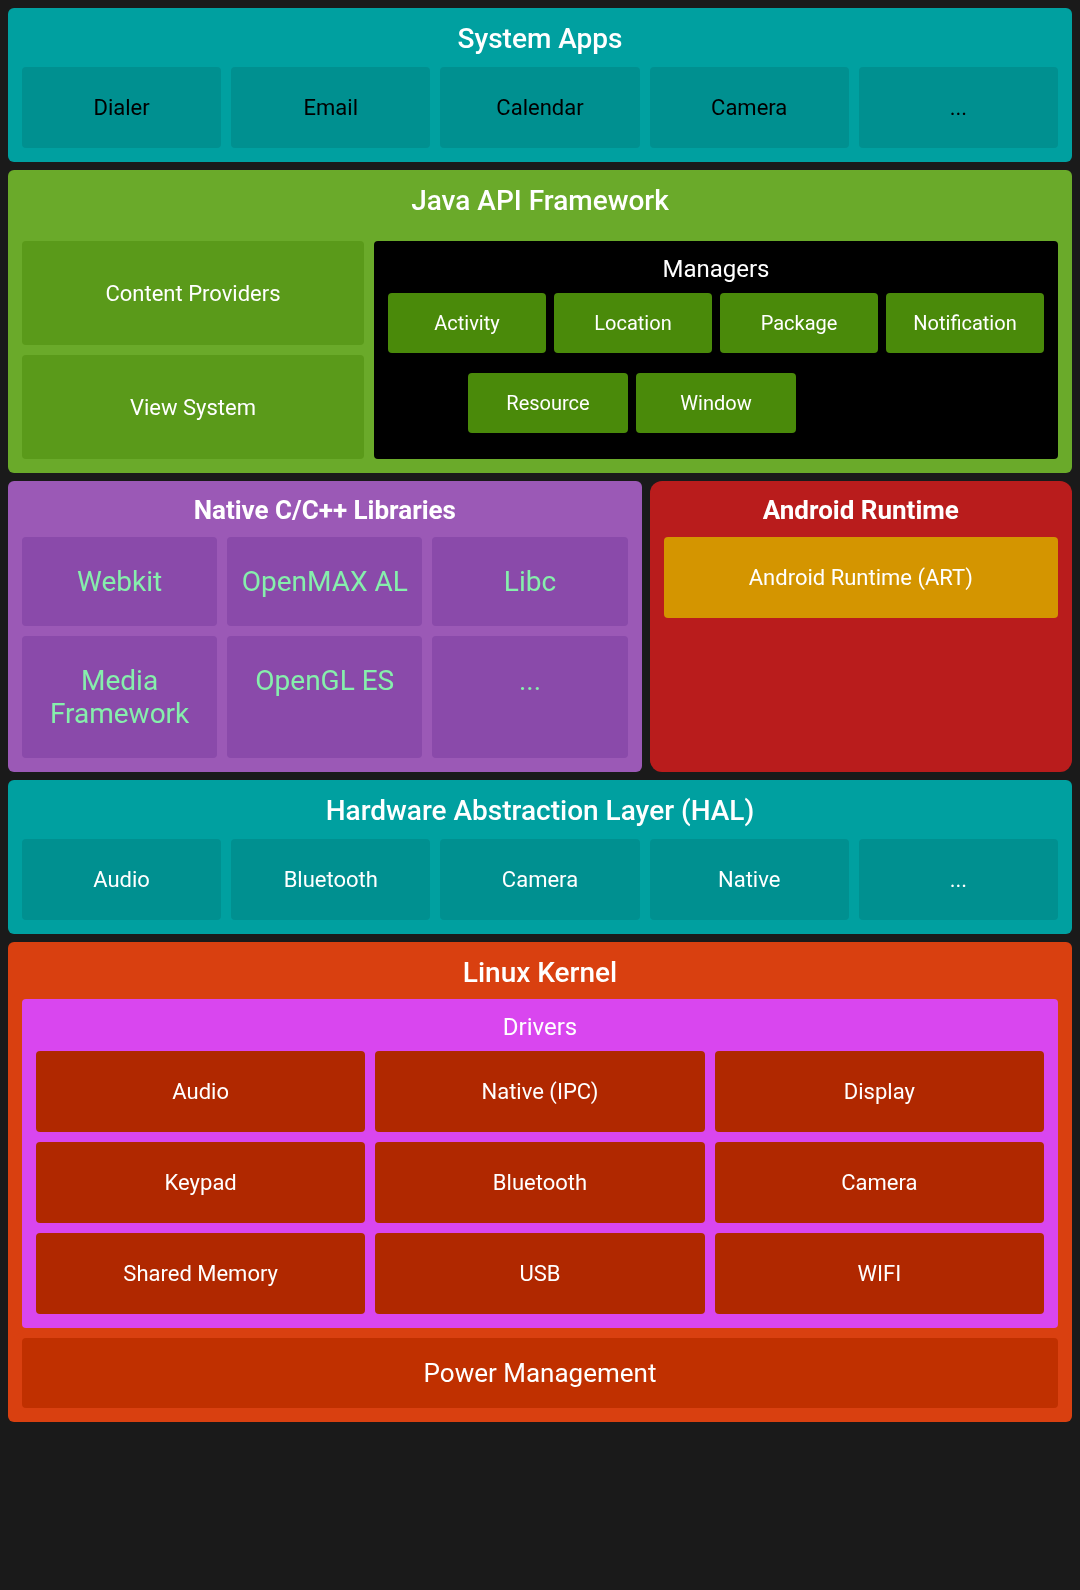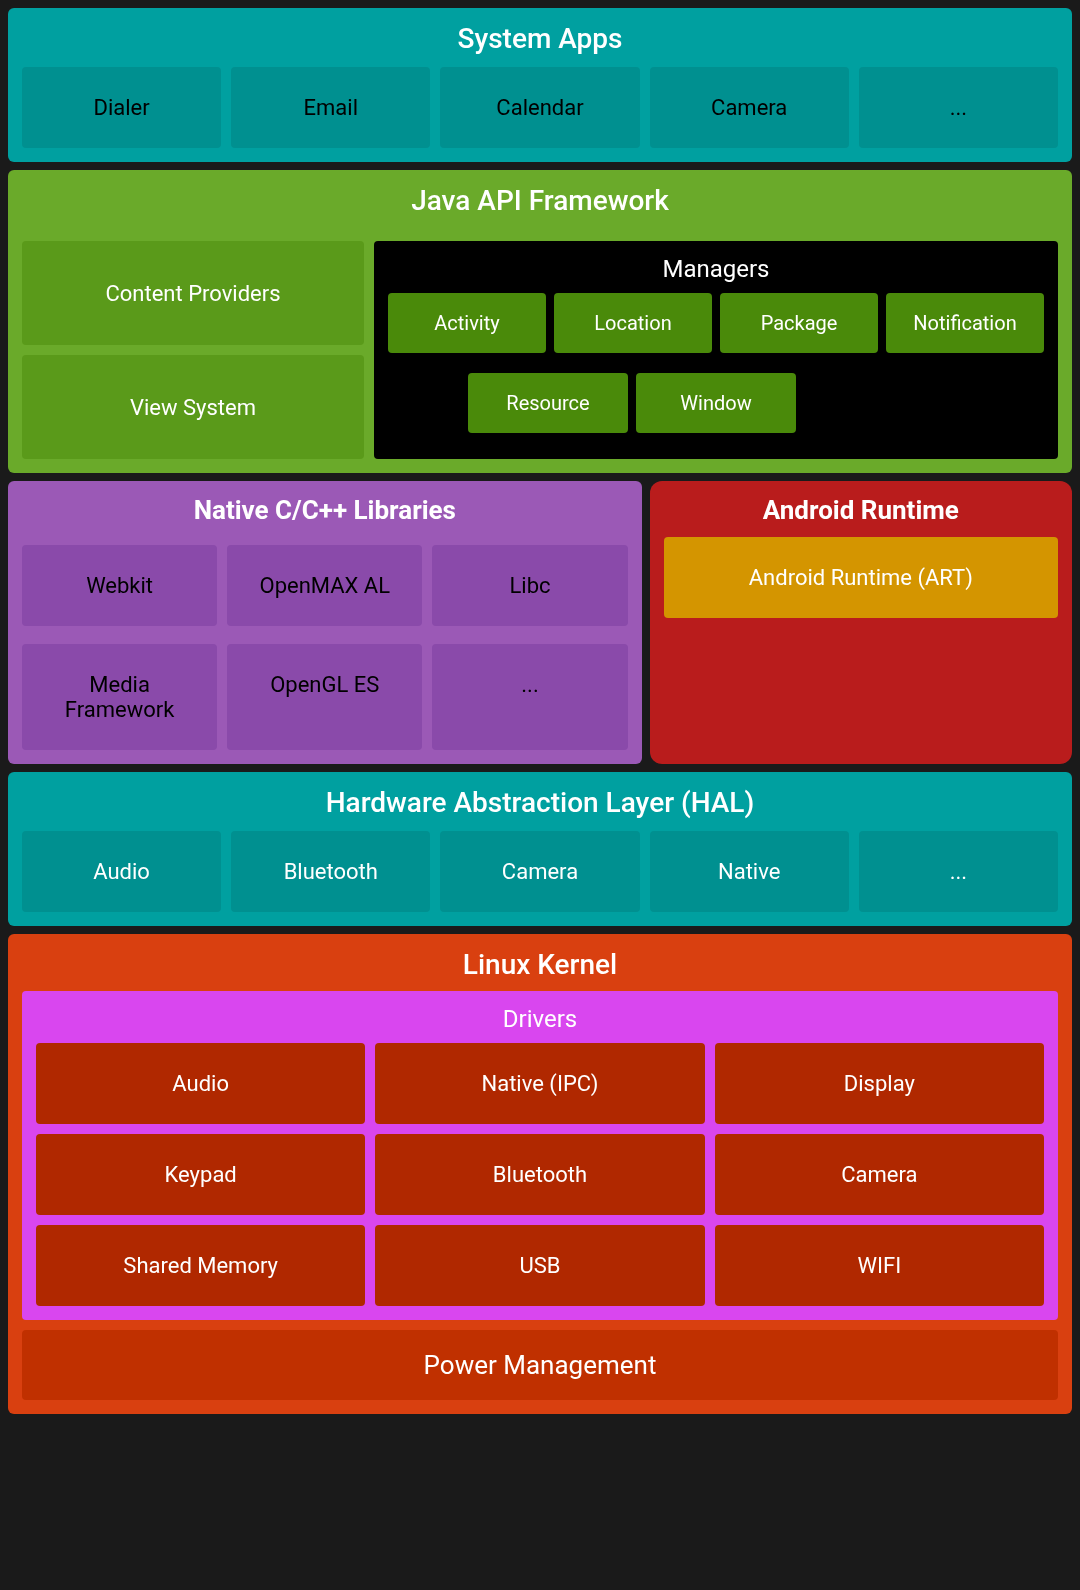--- a/index.html
+++ b/index.html
@@ -143,23 +143,22 @@
       display: grid;
       grid-template-columns: repeat(3, 1fr);
       gap: 10px;
     }
 
     .native-tile {
       background: #8a4aaa;
       border-radius: 4px;
       padding: 28px 10px;
       text-align: center;
-      font-size: 22px;
-      color: #000000;
-      margin-top: 8px;
+      font-size: 28px;
+      color: #86efac;
     }
 
     .runtime-tile {
       background: #d49500;
       border-radius: 4px;
       padding: 28px 10px;
       text-align: center;
       font-size: 22px;
       color: white;
       margin-bottom: 10px;

